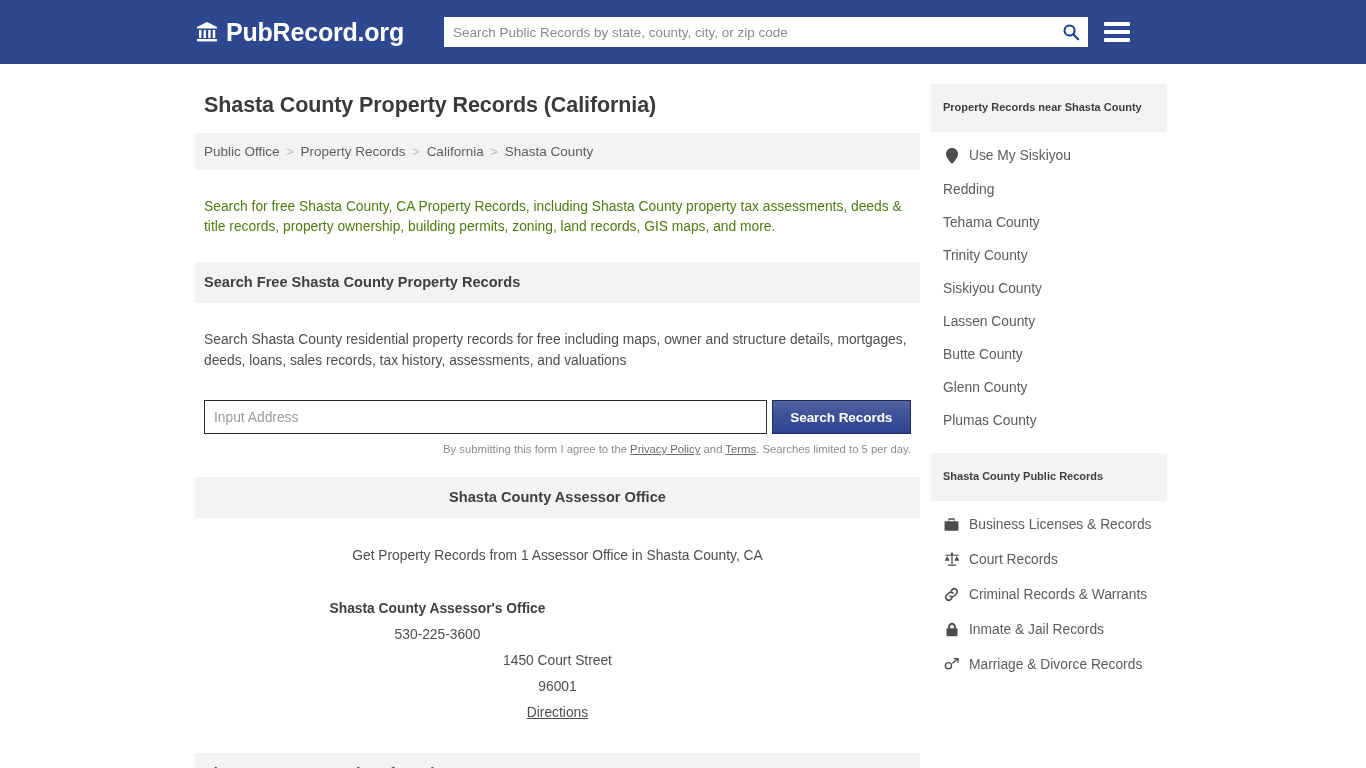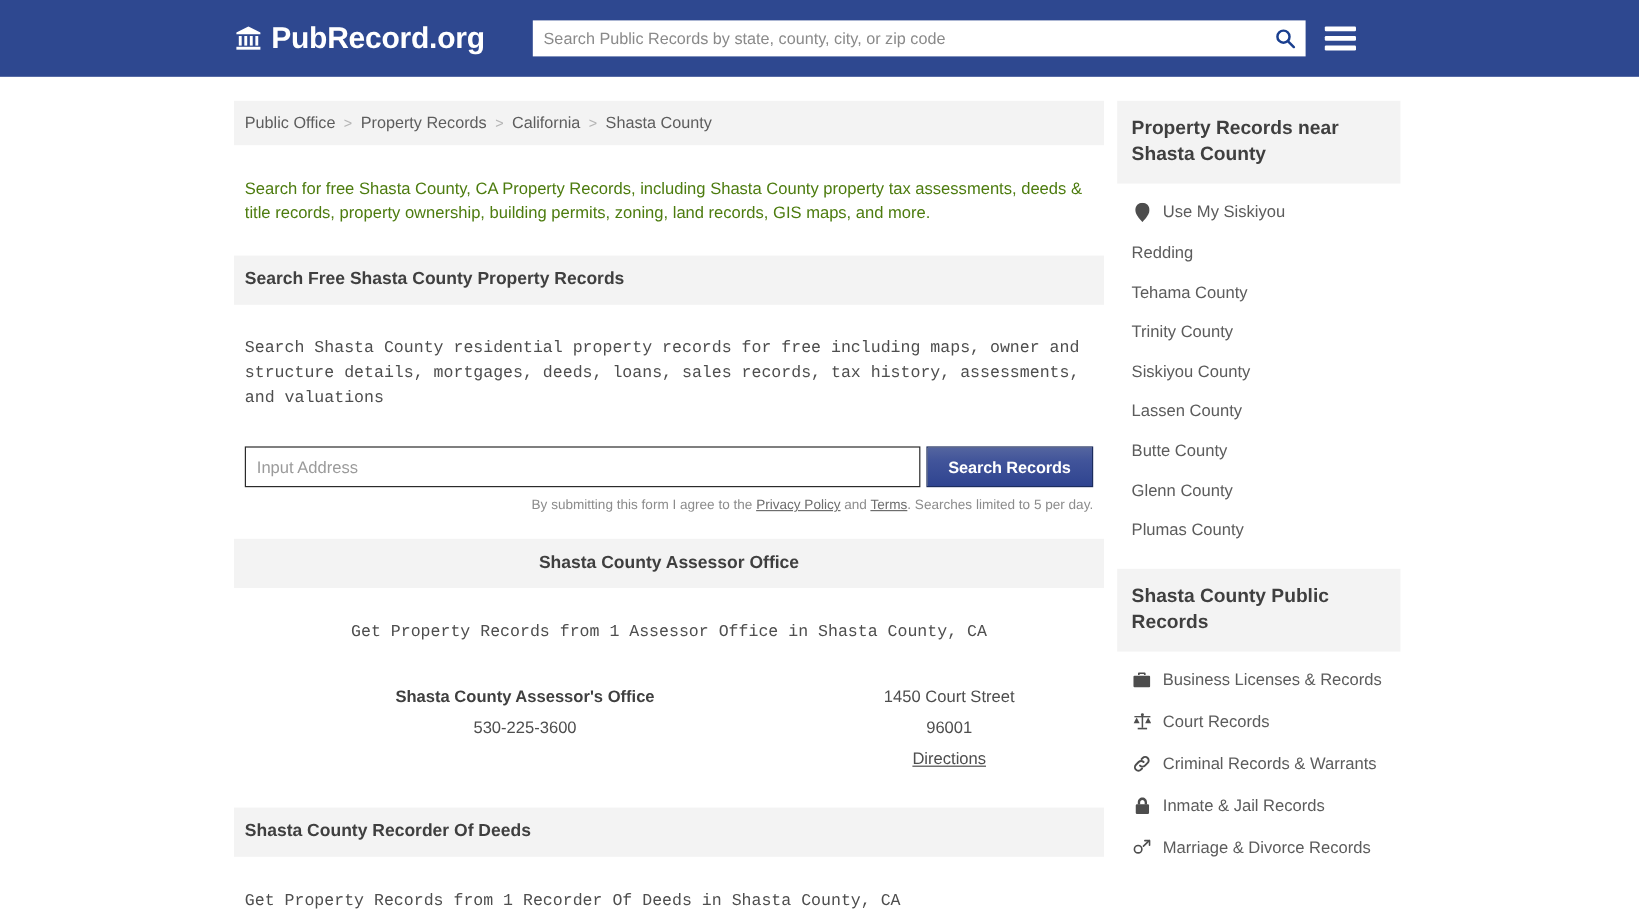--- a/index.html
+++ b/index.html
@@ -111,44 +111,44 @@
     padding: 12px 9px 13px 9px;
     font-size: 14.6px;
     font-weight: bold;
     color: #3f3f3f;
   }
   .panel-body {
     padding: 13px 9px 5px 9px;
     font-size: 13.8px;
     line-height: 21px;
     color: #4e4e4e;
-    font-family: Liberation Mono, monospace;
   }
   .office {
     display: flex;
     padding: 11px 9px 5px 9px;
     font-size: 13.8px;
     color: #4e4e4e;
     line-height: 26px;
+    flex-direction: column;
   }
   .office-left { width: 467px; }
   .office-right { flex: 1; }
   .office-name { font-weight: bold; color: #3f3f3f; }
   .office a {
     color: #4e4e4e;
     text-decoration: underline;
     cursor: pointer;
   }
 
   
   .side-panel { margin-bottom: 10px; }
   .side-head {
     background: #f3f3f3;
     padding: 13px 12px 14px 12px;
-    font-size: 16px;
+    font-size: 11px;
     font-weight: bold;
     color: #3f3f3f;
     line-height: 21px;
   }
   .side-list { padding: 6px 0 0 0; }
   .side-item {
     display: flex;
     align-items: center;
     gap: 9px;
     padding: 9px 12px 9px 12px;
@@ -236,20 +236,21 @@
     <span></span>
       <span></span>
       <span></span>
   </div>
 </div>
 
 <div class="page">
 
   <div class="main-col">
 
+    <h1 class="page-title">Shasta County Property Records (California)</h1>
 
     <div class="breadcrumb">
       <a>Public Office</a>
       <span class="sep">&gt;</span>
       <a>Property Records</a>
       <span class="sep">&gt;</span>
       <a>California</a>
       <span class="sep">&gt;</span>
       <a>Shasta County</a>
     </div>

